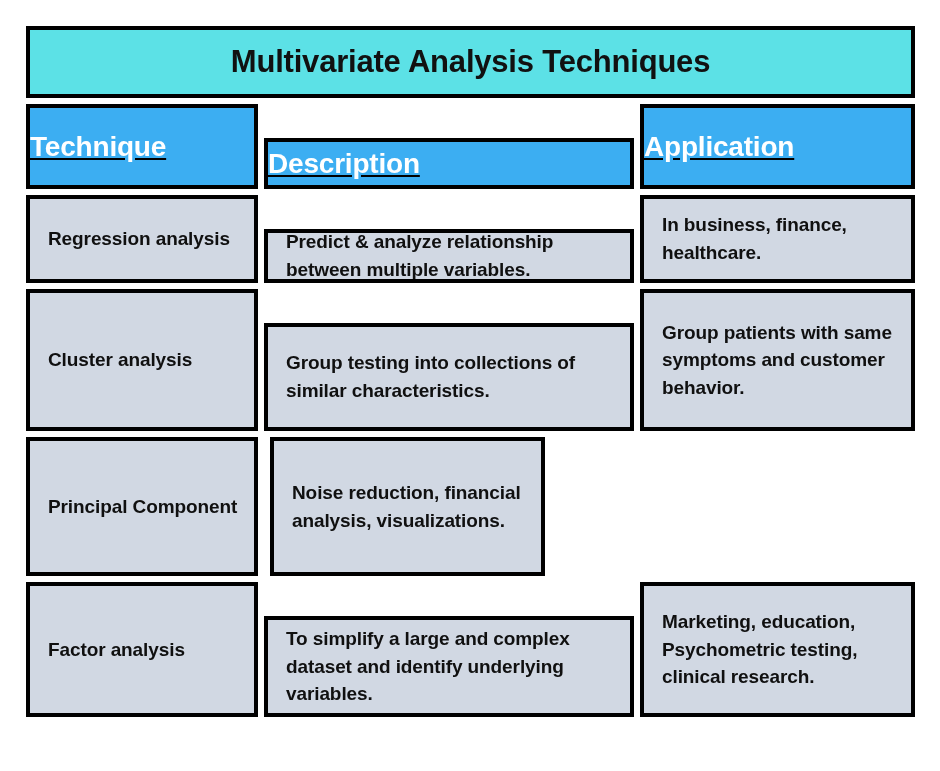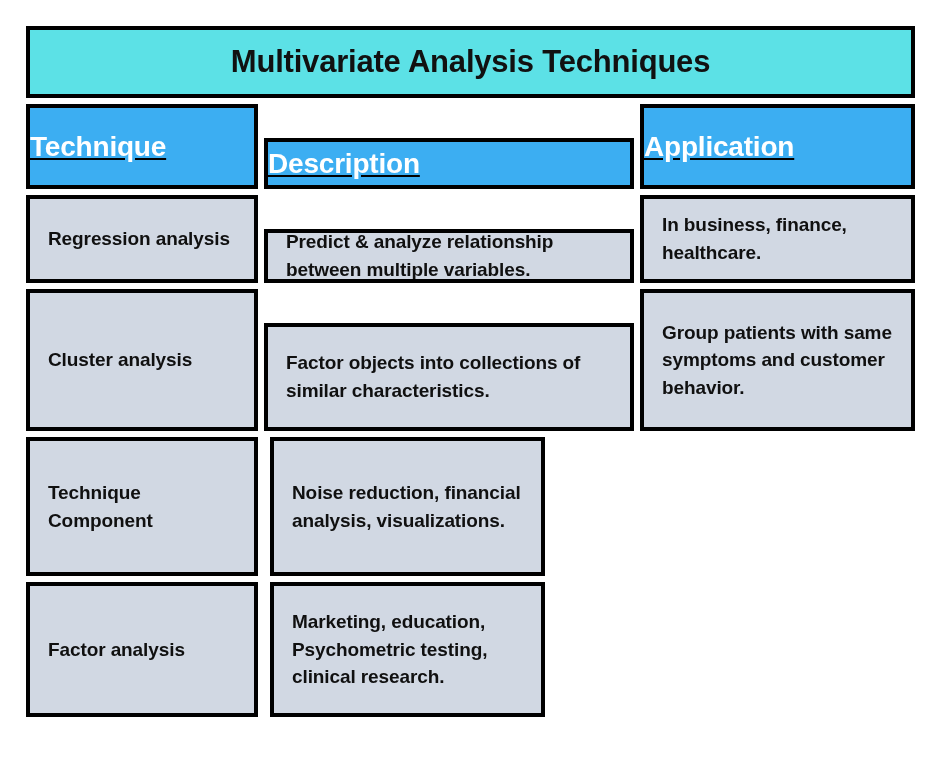--- a/index.html
+++ b/index.html
@@ -133,43 +133,46 @@
       <div class="cell-text">In business, finance, healthcare.</div>
     </div>
   </div>
 
   <div class="t-row body-row r-h2">
     <div class="t-cell col-0">
       <div class="cell-text">Cluster analysis</div>
     </div>
     <div class="spacer"></div>
     <div class="t-cell col-1">
-      <div class="cell-text">Factor objects into collections of similar characteristics.</div>
+      <div class="cell-text">Group testing into collections of similar characteristics.</div>
     </div>
     <div class="spacer"></div>
     <div class="t-cell col-2">
       <div class="cell-text">Group patients with same symptoms and customer behavior.</div>
     </div>
   </div>
 
   <div class="t-row body-row r-h3">
     <div class="t-cell col-0">
-      <div class="cell-text">Technique Component</div>
+      <div class="cell-text">Principal Component</div>
     </div>
     <div class="spacer"></div>
     <div class="spacer"></div>
     <div class="t-cell col-2">
       <div class="cell-text">Noise reduction, financial analysis, visualizations.</div>
     </div>
   </div>
 
   <div class="t-row body-row r-h4">
     <div class="t-cell col-0">
       <div class="cell-text">Factor analysis</div>
     </div>
     <div class="spacer"></div>
+    <div class="t-cell col-1">
+      <div class="cell-text">To simplify a large and complex dataset and identify underlying variables.</div>
+    </div>
     <div class="spacer"></div>
     <div class="t-cell col-2">
       <div class="cell-text">Marketing, education, Psychometric testing, clinical research.</div>
     </div>
   </div>
 
 </div>
 
 </body></html>

